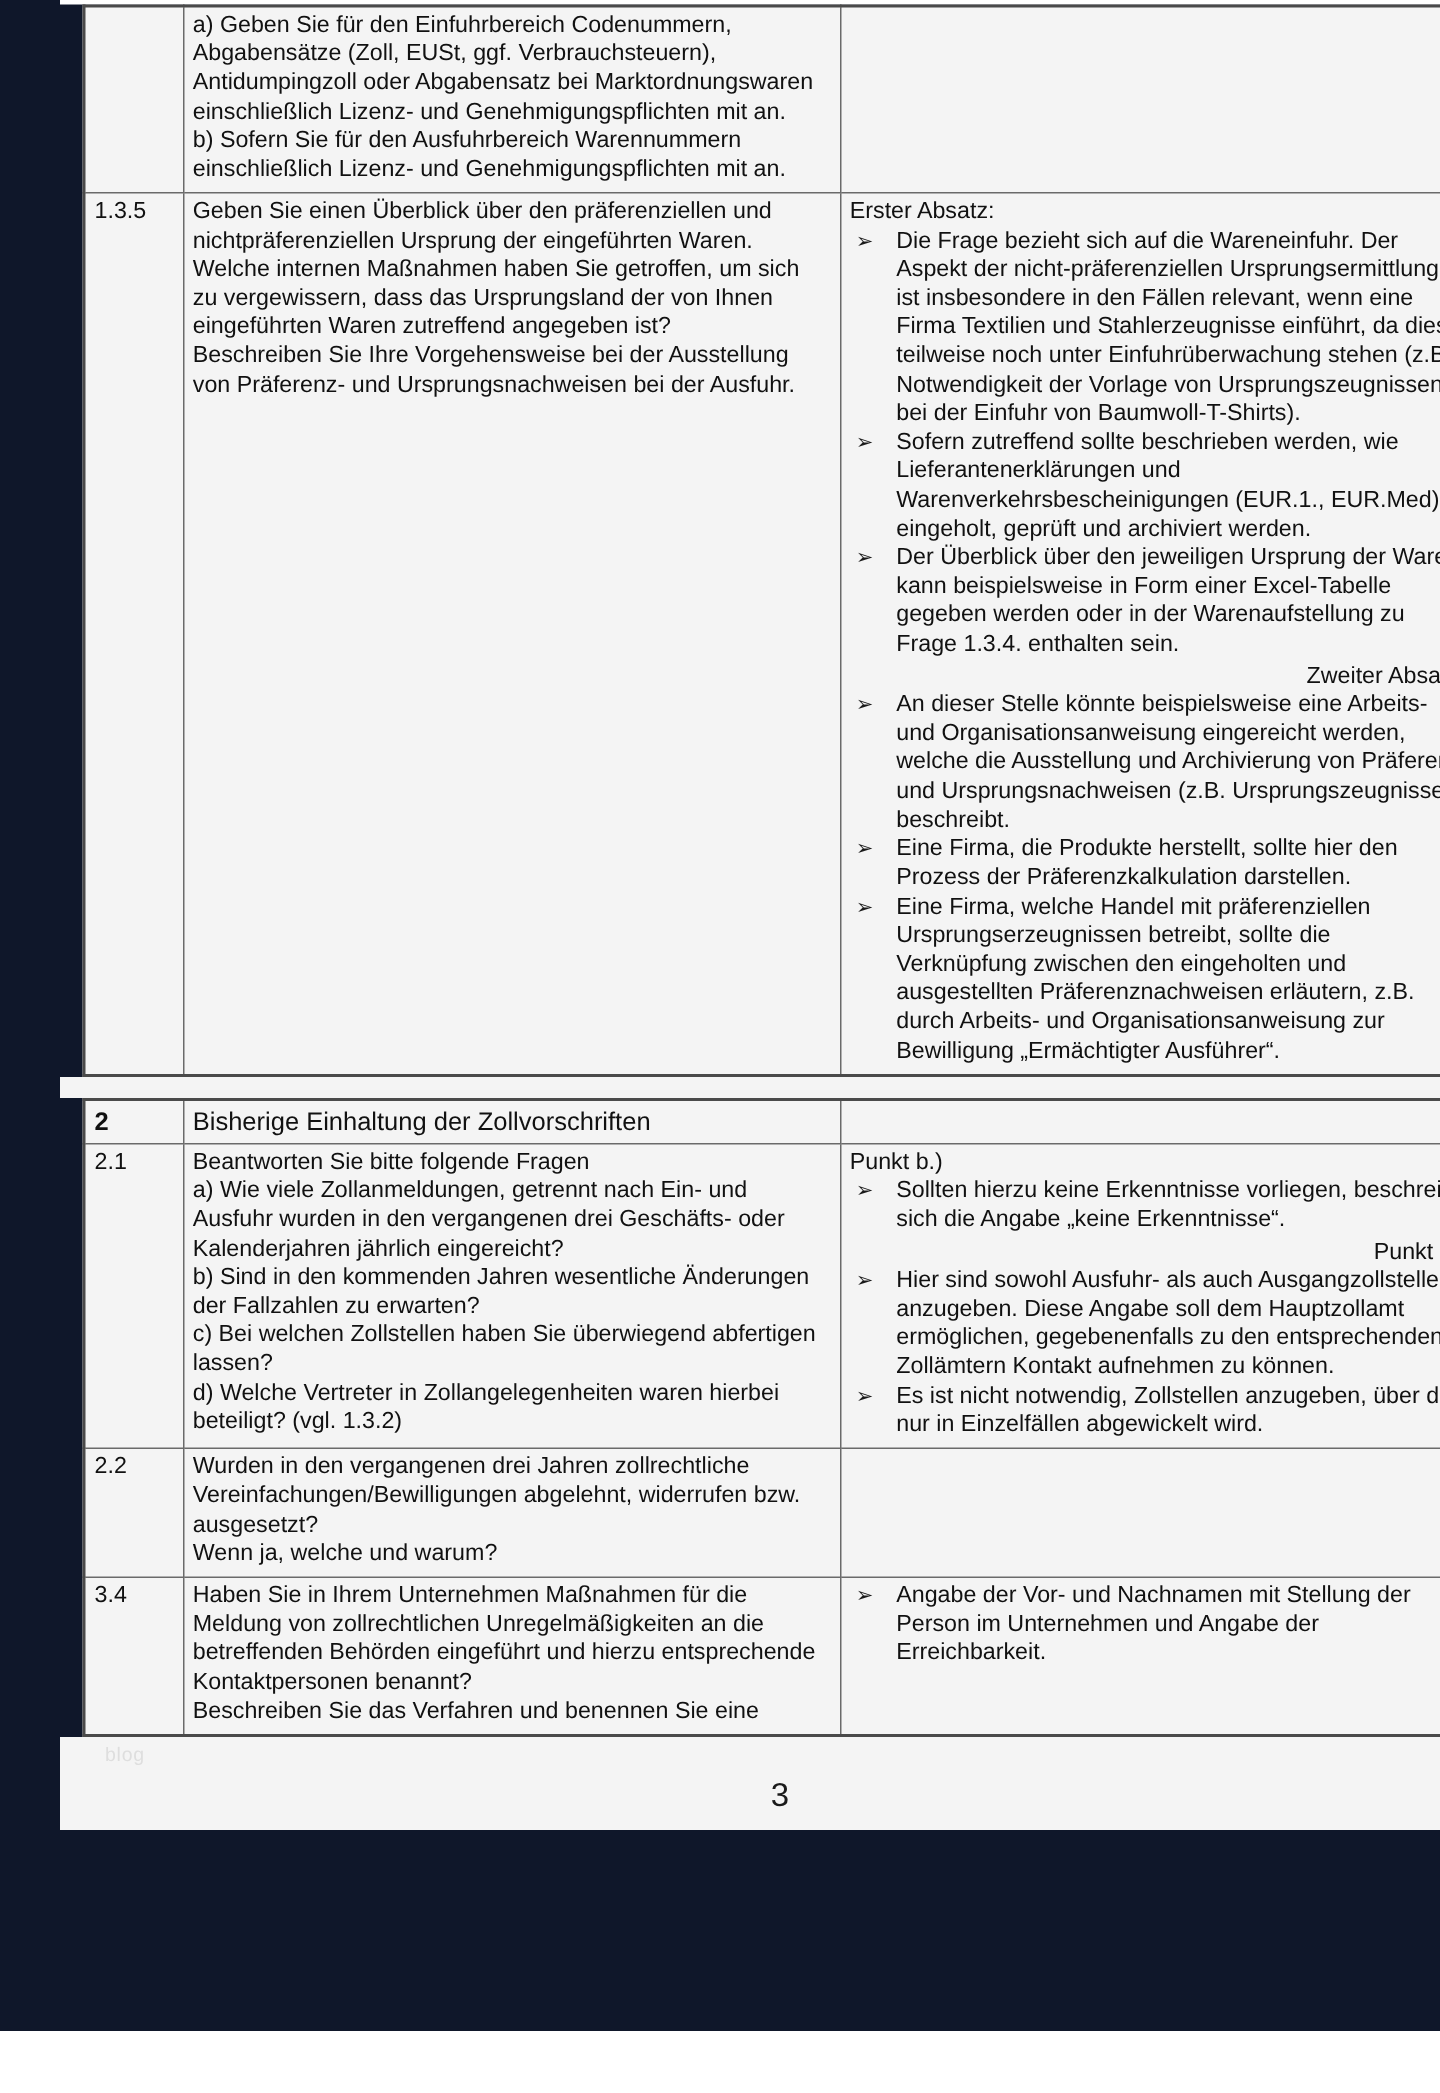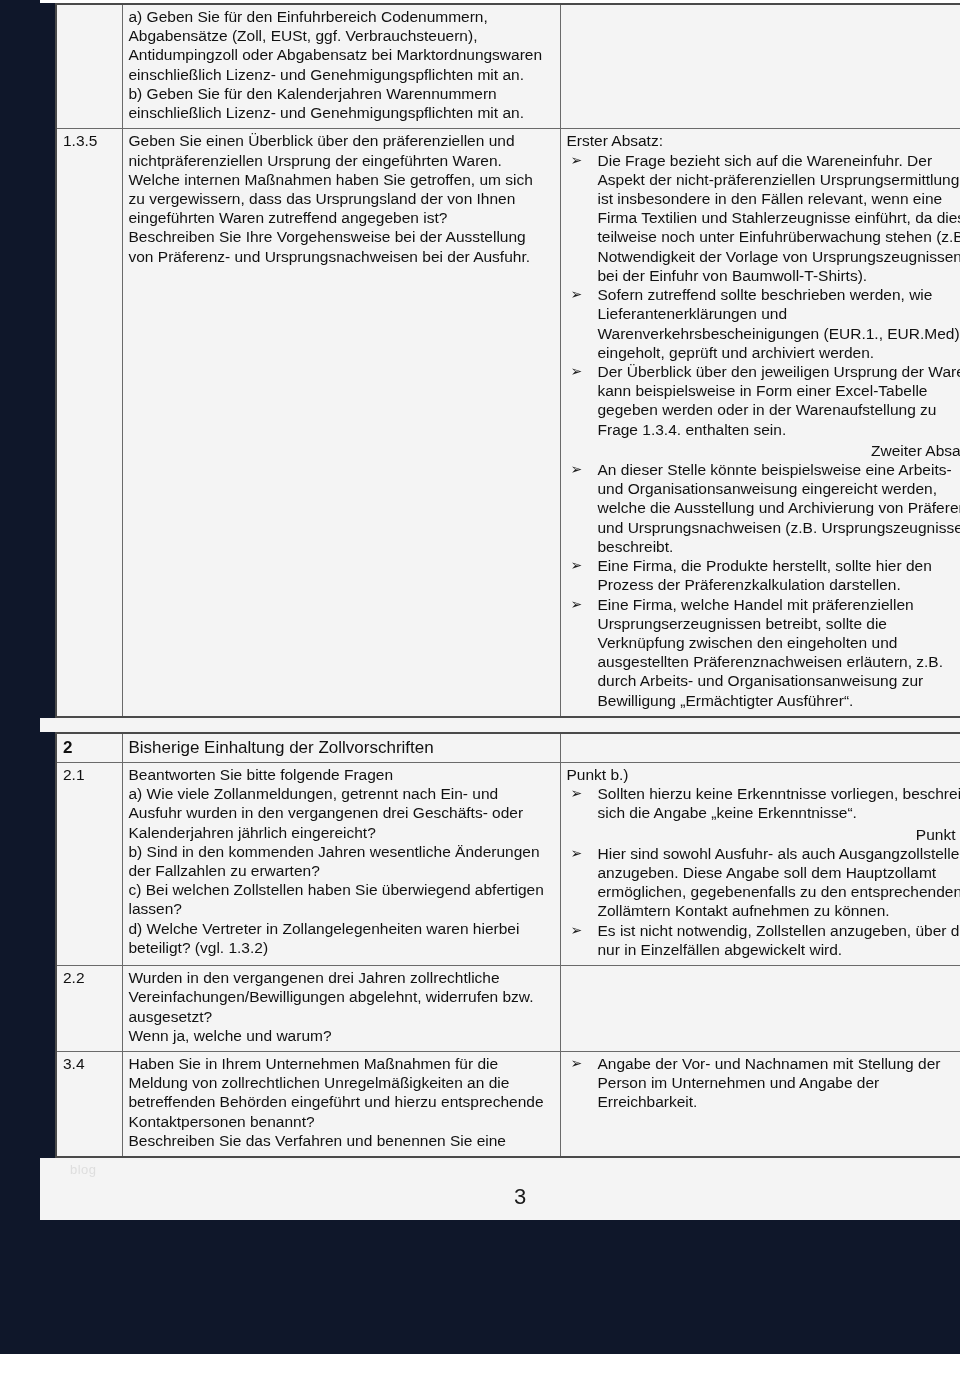--- a/index.html
+++ b/index.html
@@ -143,21 +143,21 @@
       <col class="col-num">
         <col class="col-ques">
         <col class="col-hint">
     </colgroup>
     <tbody>
 
       <tr>
         <td class="num-cell"></td>
         <td>
           <p class="blk gap-before-sm">a) Geben Sie für den Einfuhrbereich Codenummern, Abgabensätze (Zoll, EUSt, ggf. Verbrauchsteuern), Antidumpingzoll oder Abgabensatz bei Marktordnungswaren einschließlich Lizenz- und Genehmigungspflichten mit an.</p>
-          <p class="blk gap-before">b) Geben Sie für den Kalenderjahren Warennummern einschließlich Lizenz- und Genehmigungspflichten mit an.</p>
+          <p class="blk gap-before">b) Sofern Sie für den Ausfuhrbereich Warennummern einschließlich Lizenz- und Genehmigungspflichten mit an.</p>
         </td>
         <td></td>
       </tr>
 
       <tr>
         <td class="num-cell">1.3.5</td>
         <td>
           <p class="blk">Geben Sie einen Überblick über den präferenziellen und nichtpräferenziellen Ursprung der eingeführten Waren. Welche internen Maßnahmen haben Sie getroffen, um sich zu vergewissern, dass das Ursprungsland der von Ihnen eingeführten Waren zutreffend angegeben ist?</p>
           <p class="blk gap-before">Beschreiben Sie Ihre Vorgehensweise bei der Ausstellung von Präferenz- und Ursprungsnachweisen bei der Ausfuhr.</p>
         </td>

